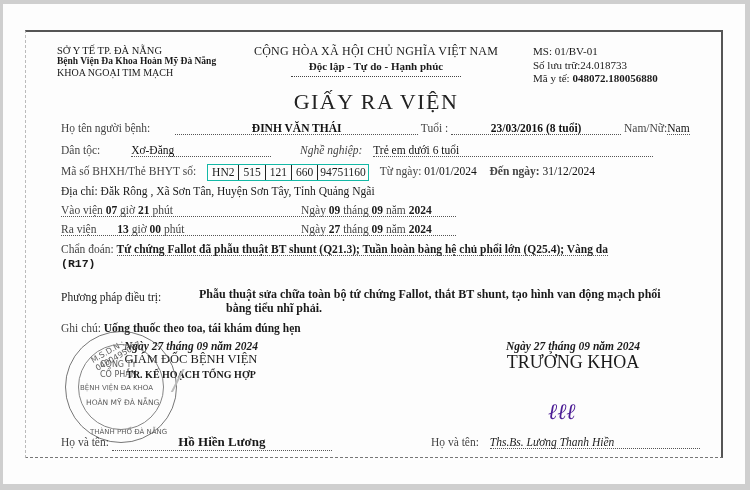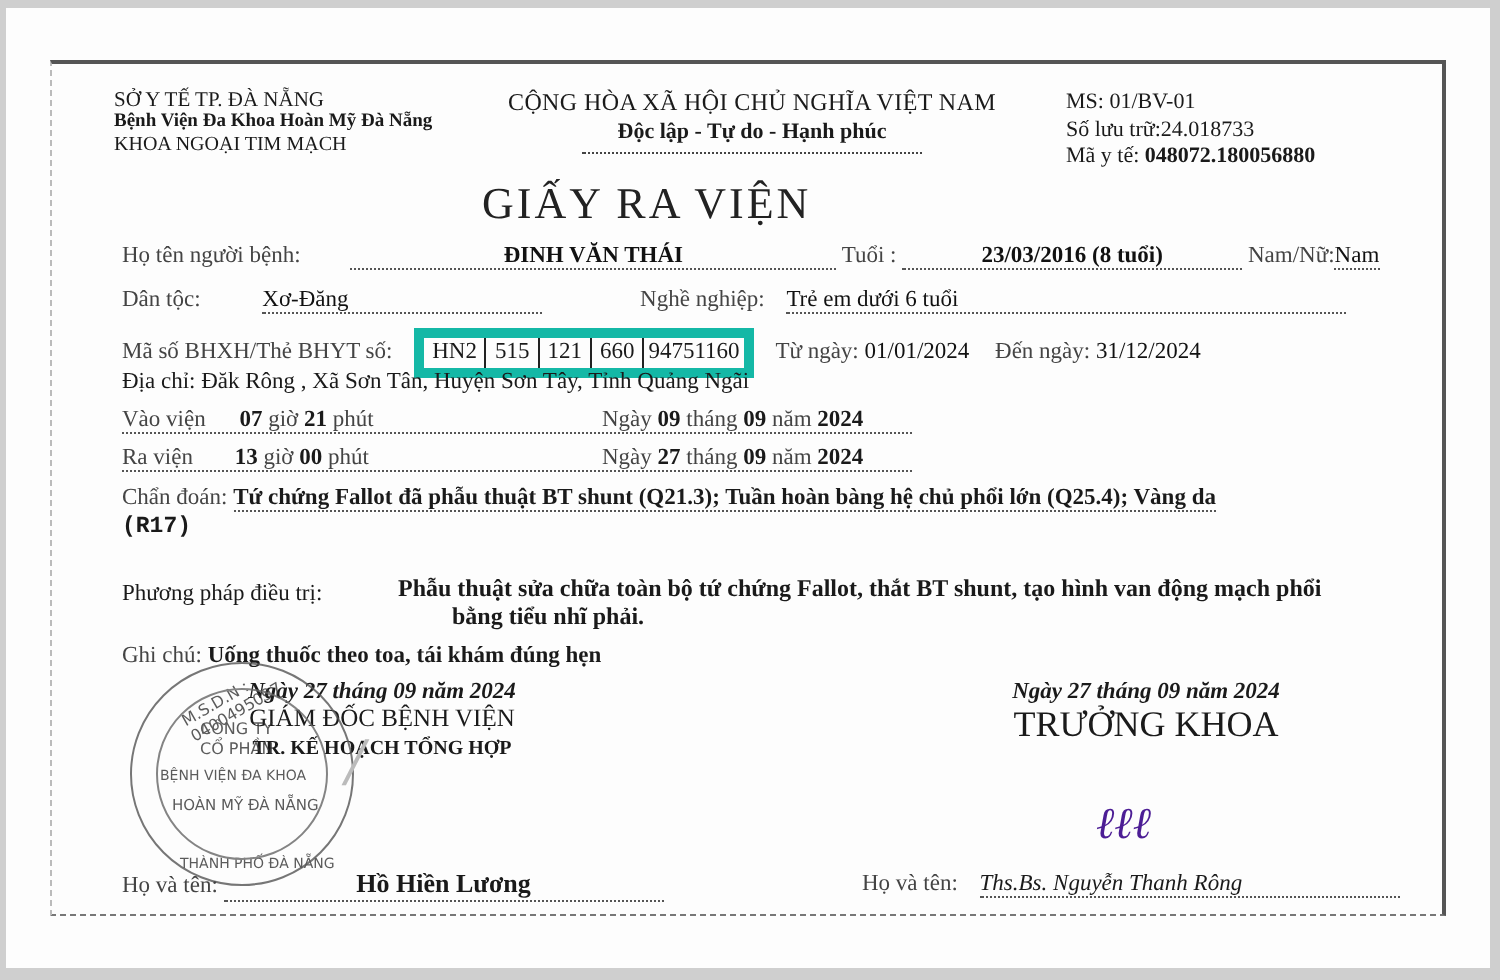--- a/index.html
+++ b/index.html
@@ -21,31 +21,31 @@
     .abs { position: absolute; white-space: nowrap; }
     .org { left: 54px; top: 41px; font-size: 10.5px; line-height: 11px; }
     .org .l1 { font-size: 10.5px; }
     .org .l2 { font-size: 9.5px; font-weight: bold; }
     .org .l3 { font-size: 10px; }
     .nation { left: 228px; top: 40px; width: 290px; text-align: center; }
     .nation .n1 { font-size: 12px; letter-spacing: 0.2px; }
     .nation .n2 { font-size: 11px; font-weight: bold; margin-top: 1px; }
     .nation .sep { width: 170px; margin: 4px auto 0; border-top: 1px dotted #444; }
     .title {
-      left: 238px; top: 85px; width: 270px; text-align: left;
+      left: 238px; top: 85px; width: 270px; text-align: center;
       font-size: 22px; letter-spacing: 1.5px; color: #222;
     }
     .meta { left: 530px; top: 41px; font-size: 11px; line-height: 13.5px; }
     .meta b { font-weight: bold; }
     .row { font-size: 11.5px; }
     .lbl { color: #444; }
     .val { color: #111; }
     .bold { font-weight: bold; text-align: center; }
     .dotline { border-bottom: 1px dotted #555; }
-    .bhyt { display: inline-flex; vertical-align: middle; margin-left: 8px; border: 5px solid #14b8a6; }
+    .bhyt { display: inline-flex; vertical-align: middle; margin-left: 8px; border: 1px solid #14b8a6; }
     .bhyt span { padding: 0 4px; border-right: 1px solid #222; font-size: 11.5px; line-height: 15px; }
     .bhyt span:last-child { border-right: none; padding: 0 2px; }
     .signhead { text-align: center; }
     .ital { font-style: italic; }
     .stamp {
       position: absolute; left: 62px; top: 327px; width: 110px; height: 110px;
       border: 1.5px solid #555; border-radius: 50%; opacity: 0.8;
     }
     .stamp::after {
       content: ""; position: absolute; left: 12px; top: 12px; width: 84px; height: 84px;
@@ -86,44 +86,44 @@
     <span class="lbl">Họ tên người bệnh:</span>
     <span class="val bold dotline" style="display:inline-block; width:243px; margin-left:22px;">ĐINH VĂN THÁI</span>
     <span class="lbl">Tuổi :</span>
     <span class="val bold dotline" style="display:inline-block; width:170px;">23/03/2016 (8 tuổi)</span>
     <span class="lbl">Nam/Nữ:</span><span class="val dotline">Nam</span>
   </div>
 
   <div class="abs row" style="left:58px; top:140px; width:630px;">
     <span class="lbl">Dân tộc:</span>
     <span class="val dotline" style="display:inline-block; width:140px; margin-left:28px;">Xơ-Đăng</span>
-    <span class="lbl" style="margin-left:46px;">Nghề nghiệp:</span>
+    <span class="lbl" style="margin-left:26px;font-style:italic;">Nghề nghiệp:</span>
     <span class="val dotline" style="display:inline-block; width:280px; margin-left:8px;">Trẻ em dưới 6 tuổi</span>
   </div>
 
   <div class="abs row" style="left:58px; top:160px;">
     <span class="lbl">Mã số BHXH/Thẻ BHYT số:</span>
     <span class="bhyt">
       <span>HN2</span>
       <span>515</span>
       <span>121</span>
       <span>660</span>
       <span>94751160</span>
     </span>
     <span class="lbl" style="margin-left:8px;">Từ ngày:</span>
     <span class="val">01/01/2024</span>
-    <span class="lbl" style="margin-left:10px;">Đến ngày:</span>
+    <span class="lbl" style="margin-left:10px;font-weight:bold;">Đến ngày:</span>
     <span class="val">31/12/2024</span>
   </div>
 
   <div class="abs row" style="left:58px; top:181px;">Địa chỉ: Đăk Rông , Xã Sơn Tân, Huyện Sơn Tây, Tỉnh Quảng Ngãi</div>
 
   <div class="abs row dotline" style="left:58px; top:200px; width:395px;">
     <span class="lbl">Vào viện</span>
-    <b style="margin-left:14px;">07</b>
+    <b style="">07</b>
     <span class="lbl">giờ</span>
     <b>21</b>
     <span class="lbl">phút</span>
     <span style="position:absolute; left:240px;">
       <span class="lbl">Ngày</span>
       <b>09</b>
       <span class="lbl">tháng</span>
       <b>09</b>
       <span class="lbl">năm</span>
       <b>2024</b>
@@ -184,15 +184,15 @@
 
   <div class="abs signhead" style="left:470px; top:336px; width:200px;">
     <div class="ital bold" style="font-size:11.5px;">Ngày 27 tháng 09 năm 2024</div>
     <div style="font-size:18px;">TRƯỞNG KHOA</div>
   </div>
 
   <div class="sig" style="left:545px; top:395px;">ℓℓℓ</div>
 
   <div class="abs row" style="left:428px; top:432px; width:290px;">
     <span class="lbl">Họ và tên:</span>
-    <span class="dotline ital" style="display:inline-block; width:210px; margin-left:8px;">Ths.Bs. Nguyễn Thanh Rông</span>
+    <span class="dotline ital" style="display:inline-block; width:210px; margin-left:8px;">Ths.Bs. Lương Thanh Hiền</span>
   </div>
 </div>
 
 </body></html>

